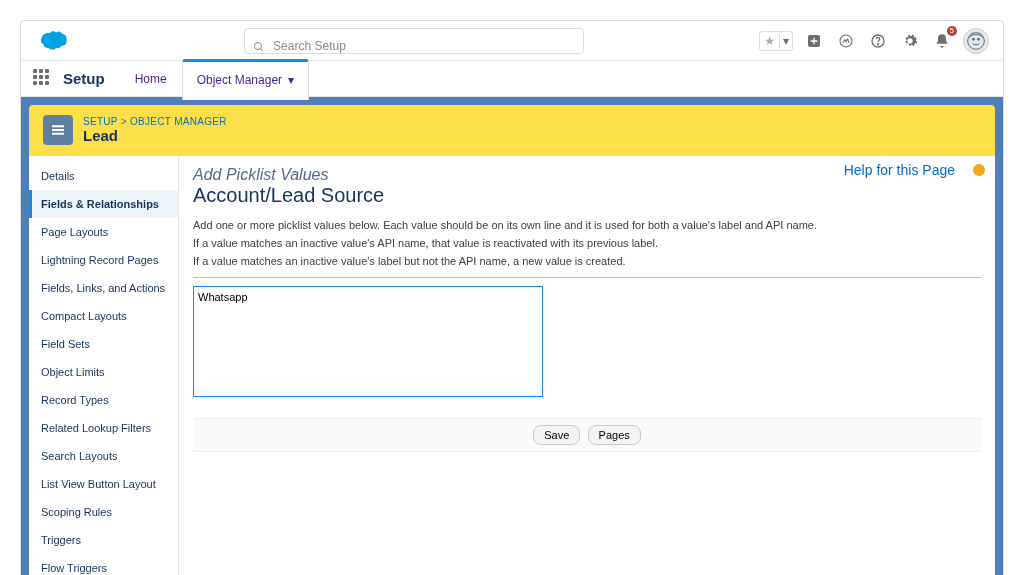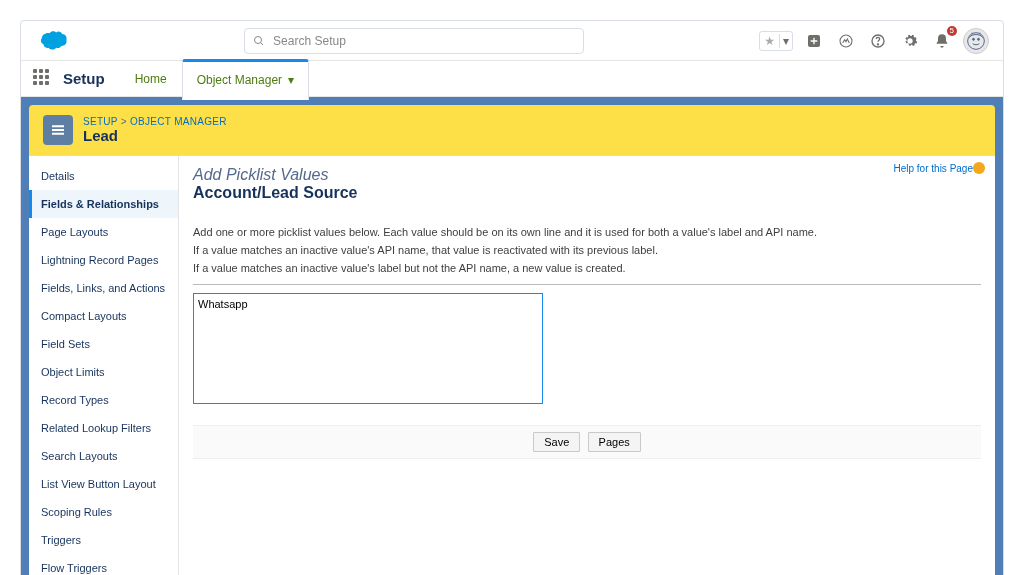--- a/index.html
+++ b/index.html
@@ -1,53 +1,53 @@
 <!DOCTYPE html>
 <html><head>
 <meta charset="utf-8">
 <style>
   * { box-sizing: border-box; margin: 0; padding: 0; }
   body { font-family: -apple-system, "Salesforce Sans", Arial, sans-serif; background: #fff; font-size: 12px; color: #16325c; }
   .frame { border: 1px solid #d8dde6; margin: 20px; border-radius: 4px; overflow: hidden; }
   .topbar { display: flex; align-items: center; height: 40px; padding: 0 14px; border-bottom: 1px solid #e5e5e5; }
   .logo { width: 34px; height: 24px; }
   .search-wrap { flex: 1; display: flex; justify-content: center; }
-  .search { width: 340px; height: 26px; border: 1px solid #d8dde6; border-radius: 4px; display: flex; align-items: center; padding: 0 8px; color: #888; font-size: 12px; background: #fff; }
+  .search { width: 340px; height: 26px; border: 1px solid #d8dde6; border-radius: 4px; display: flex; align-items: flex-end; padding: 0 8px; color: #888; font-size: 12px; background: #fff; }
   .search svg { margin-right: 8px; }
   .toptools { display: flex; align-items: center; gap: 10px; color: #706e6b; }
   .toptools .tool { cursor: pointer; display: flex; align-items: center; justify-content: center; width: 22px; height: 22px; position: relative;}
   .badge { position:absolute; top:-4px; right:-4px; background:#c23934; color:#fff; border-radius: 8px; font-size:8px; padding: 0 3px; line-height:10px;}
   .avatar { width: 26px; height:26px; border-radius:50%; background:#e8e8e8; border:1px solid #ccc; display:flex; align-items:center; justify-content:center; }
   .appbar { display: flex; align-items: center; height: 36px; border-bottom: 1px solid #e5e5e5; padding-left: 12px; }
   .waffle { width: 20px; height: 20px; display: grid; grid-template-columns: repeat(3,4px); grid-template-rows: repeat(3,4px); gap:2px; margin-right:10px; cursor:pointer;}
   .waffle span { background:#706e6b; border-radius:1px; }
   .app-name { font-size: 15px; font-weight: 600; margin-right: 16px; }
-  .tab { height: 41px; display:flex; align-items:center; padding: 0 14px; font-size: 12px; color:#4d7c0f; cursor:pointer; border-right:1px solid transparent;}
+  .tab { height: 41px; display:flex; align-items:center; padding: 0 14px; font-size: 12px; color:#4c1d95; cursor:pointer; border-right:1px solid transparent;}
   .tab.active { border:1px solid #d8dde6; border-bottom:1px solid #fff; border-top:3px solid #1589ee; margin-bottom:-1px; background:#fff; border-radius: 3px 3px 0 0;}
   .chev { margin-left:6px; }
   .bluewrap { background: #4f7fb6; padding: 8px; }
   .page-header { background:#fde047; border-radius:4px 4px 0 0; padding: 10px 14px; display:flex; align-items:center; border-bottom:1px solid #dddbda;}
   .ph-icon { width:30px; height:30px; background:#5e7fa3; border-radius:4px; margin-right:10px; display:flex; align-items:center; justify-content:center; color:#fff;}
   .bc { font-size:10px; color:#54698d; letter-spacing:.3px; }
   .bc a { color:#006dcc; text-decoration:none; }
   .ph-title { font-size:15px; font-weight:700; color:#16325c; }
   .body { background:#fff; display:flex; }
   .sidebar { width:150px; border-right:1px solid #e5e5e5; padding: 6px 0 14px; }
   .snav { display:block; padding:8px 12px; font-size:11px; color:#16325c; cursor:pointer; }
   .snav.active { background:#eef6fc; border-left:3px solid #1589ee; font-weight:600; padding-left:9px;}
   .main { flex:1; padding: 10px 14px 22px; position:relative; }
-  .help { position:absolute; top:6px; right:10px; font-size:10px; color:#006dcc; display:flex; align-items:center; gap:0; cursor:pointer;}
+  .help { position:absolute; top:6px; right:10px; font-size:14px; color:#006dcc; display:flex; align-items:center; gap:18px; cursor:pointer;}
   .help-ic { width:12px;height:12px;border-radius:50%;background:#f3a71b;}
   .eyebrow { font-size:16px; color:#54698d;font-style:italic; }
-  .h1 { font-size:16px; font-weight:700; margin-bottom:24px; }
+  .h1 { font-size:20px; font-weight:400; margin-bottom:12px; }
   .desc { font-size:11px; color:#3e3e3c; margin: 6px 0; }
   hr.sep { border:none; border-top:1px solid #bbb; margin: 10px 0 8px; }
   textarea.pick { width:350px; height:111px; border:1px solid #1589ee; font-size:11px; padding:4px; font-family:inherit; resize:none; outline:none;}
   .btnrow { text-align:center; margin-top:18px; padding:6px 0; border-top:1px solid #eee; border-bottom:1px solid #eee; background:#fafafa;}
-  .btn { font-size:11px; padding:3px 10px; background:#f4f4f4; border:1px solid #c9c9c9; border-radius:1px; cursor:pointer; margin:0 2px;}
+  .btn { font-size:11px; padding:3px 10px; background:#f4f4f4; border:1px solid #c9c9c9; border-radius:8px; cursor:pointer; margin:0 2px;}
   .star-wrap{display:flex;align-items:center;border:1px solid #d8dde6;border-radius:3px;height:20px;}
   .star-wrap .s{padding:0 4px;color:#aaa;}
   .star-wrap .dd{border-left:1px solid #d8dde6;padding:0 3px;}
 </style>
 </head>
 <body>
 
 <div class="frame">
 
   <div class="topbar">

